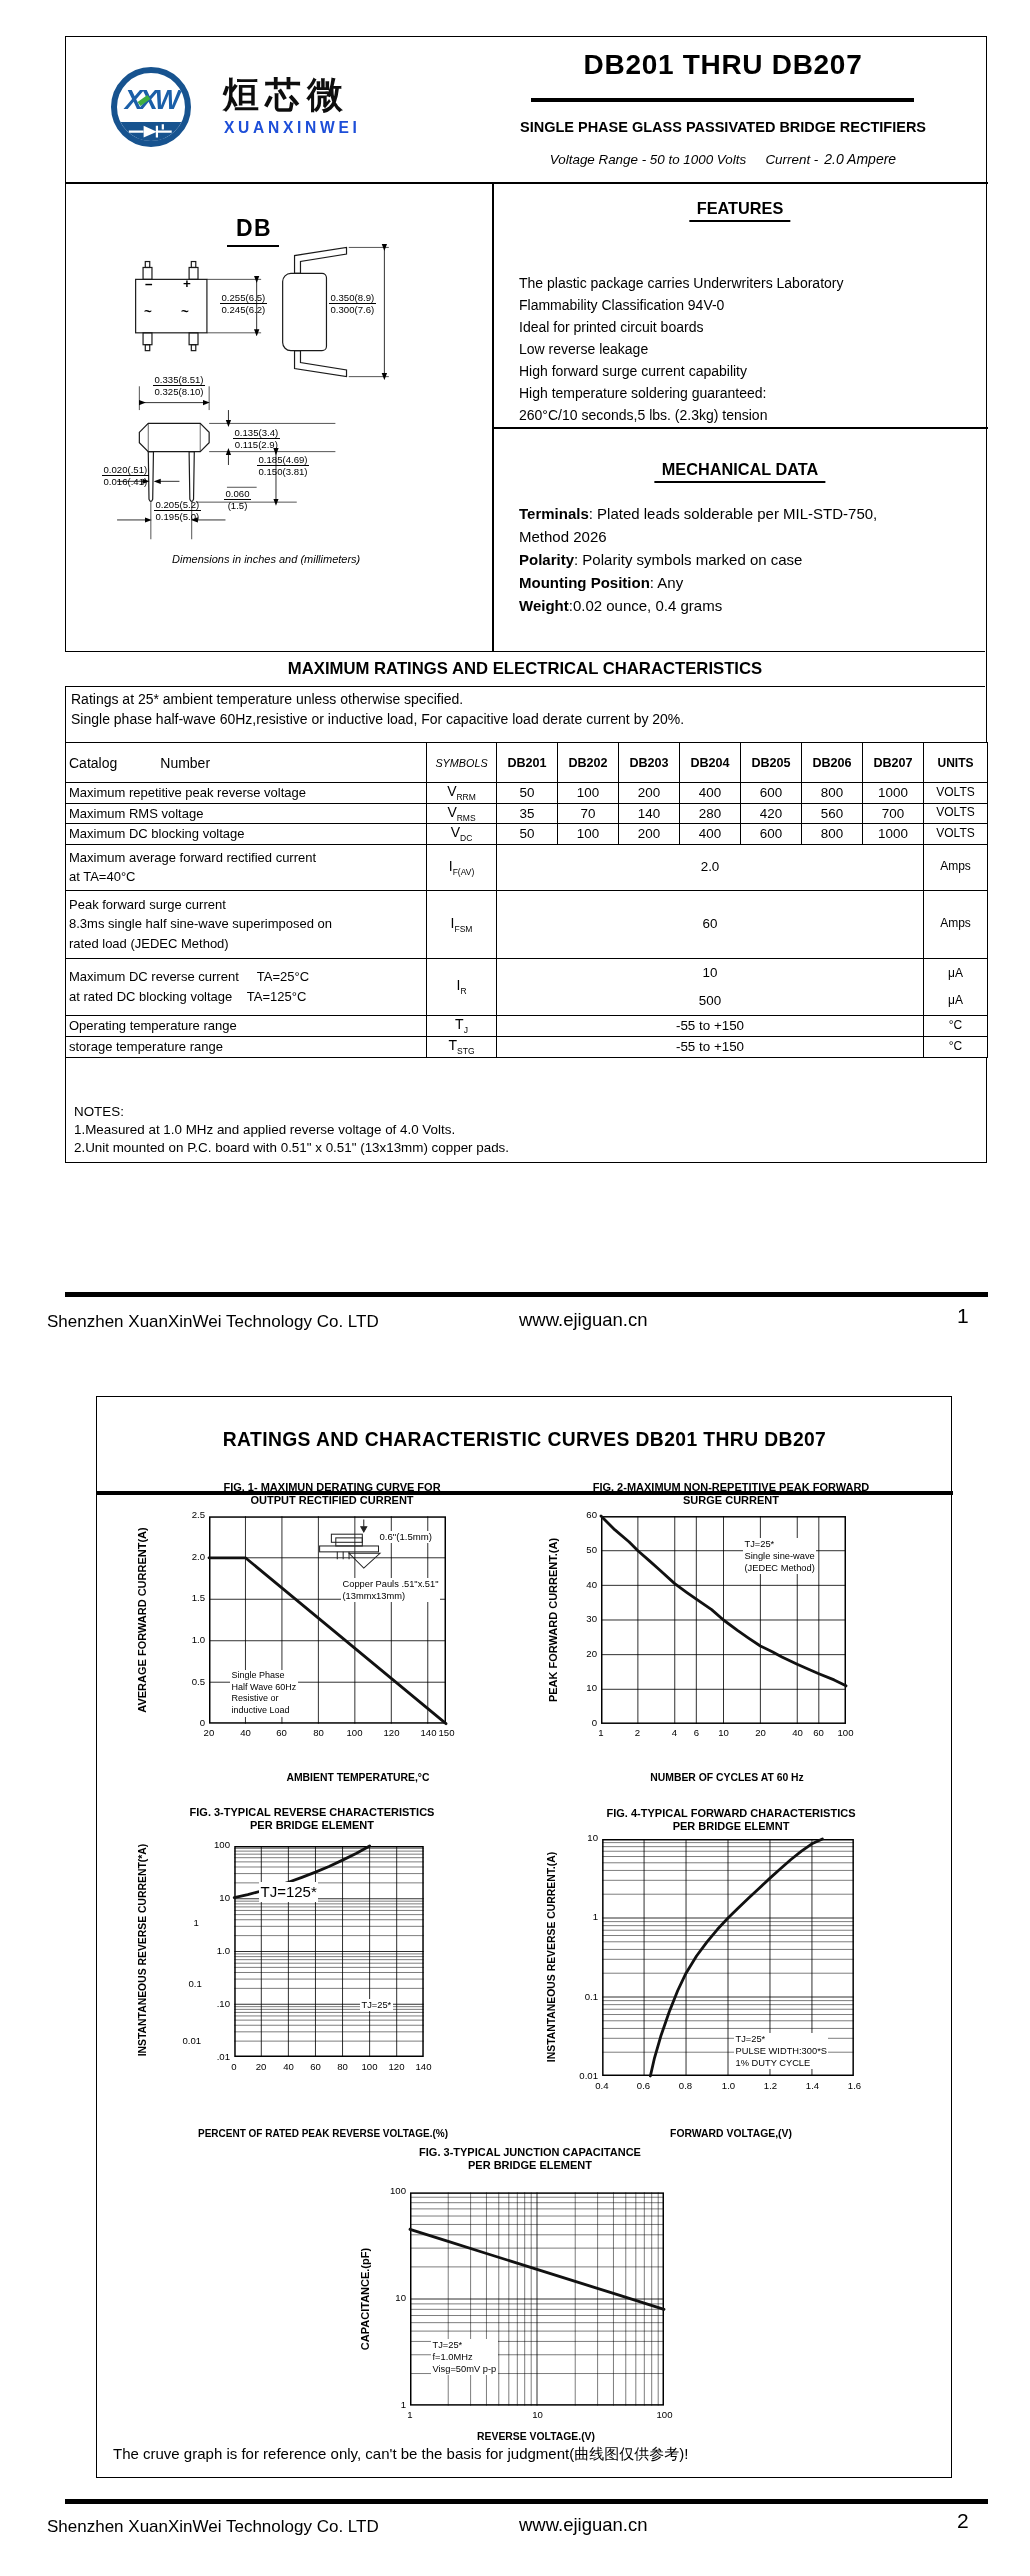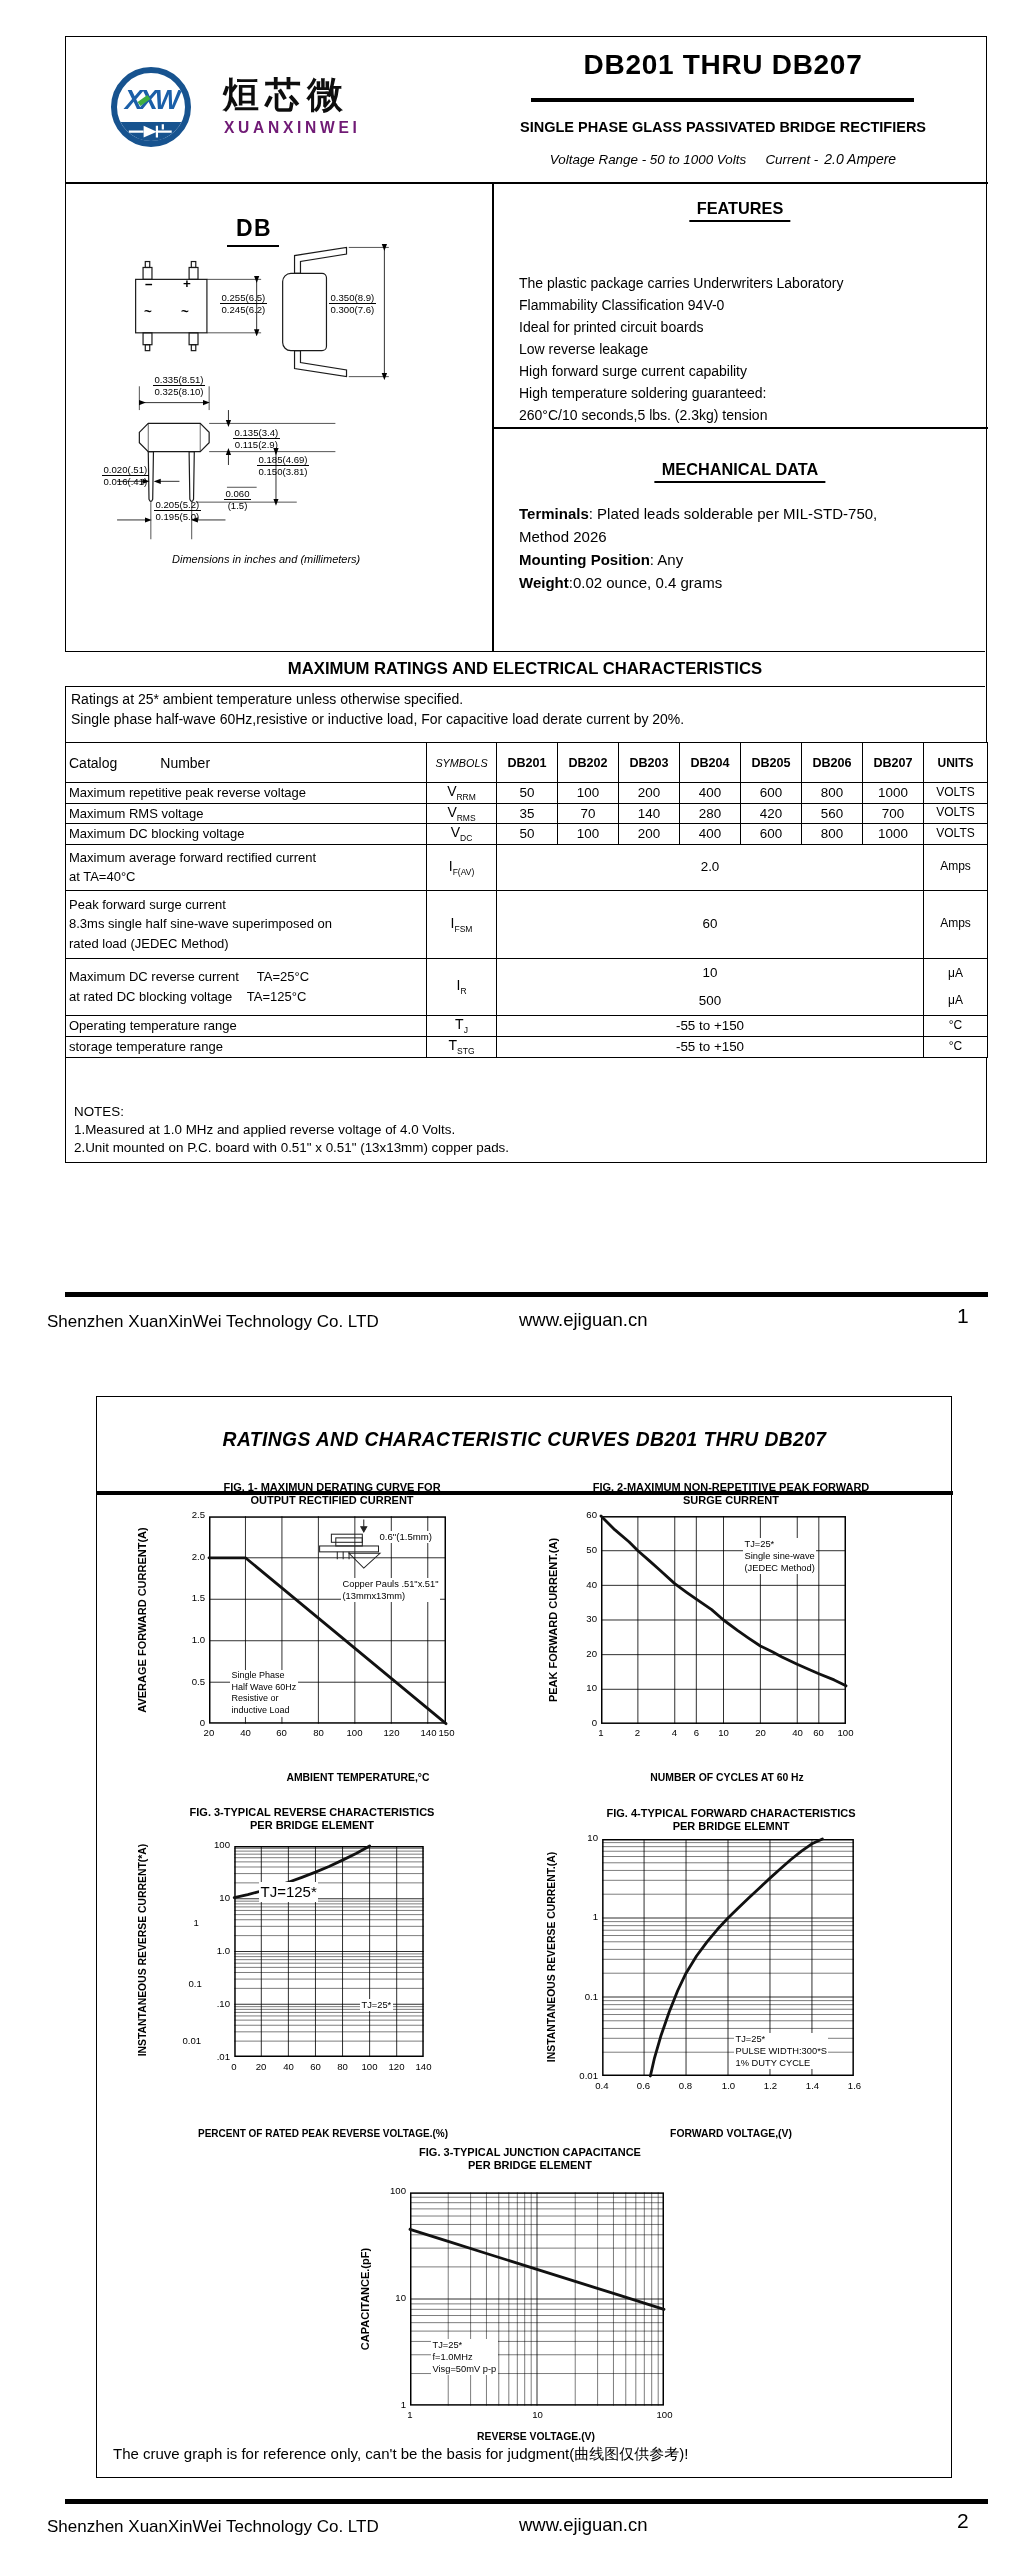--- a/index.html
+++ b/index.html
@@ -12,21 +12,21 @@
   .box{position:absolute;border:1.5px solid #000;background:#fff;}
   .hline{position:absolute;background:#000;}
   .vline{position:absolute;background:#000;}
 
   
   .logo-circle{position:absolute;left:111px;top:67px;width:68px;height:68px;border:6px solid #17538f;border-radius:50%;overflow:hidden;background:#fff;}
   .logo-xxw{position:absolute;left:0;top:12px;width:100%;text-align:center;font-weight:bold;font-style:italic;font-size:27px;letter-spacing:-3px;color:#1b5fa8;}
   .logo-accent{position:absolute;left:21px;top:25px;width:12px;height:5.2px;background:#3fae3f;transform:rotate(-35deg);}
   .logo-band{position:absolute;left:0;bottom:0;width:100%;height:19.3px;background:#17538f;}
   .logo-cn{position:absolute;left:223px;top:71px;font-size:36px;font-weight:bold;letter-spacing:6px;color:#0d0d0d;}
-  .logo-en{position:absolute;left:224px;top:119px;font-size:15.6px;font-weight:600;letter-spacing:3.7px;color:#701a75;}
+  .logo-en{position:absolute;left:224px;top:119px;font-size:15.6px;font-weight:600;letter-spacing:3.7px;color:#1d4ed8;}
   .doc-title{position:absolute;left:723px;top:49px;transform:translateX(-50%);font-size:28px;font-weight:bold;letter-spacing:0.7px;white-space:nowrap;}
   .title-bar{position:absolute;left:531px;top:98px;width:383px;height:3.7px;background:#000;}
   .doc-sub{position:absolute;left:723px;top:119px;transform:translateX(-50%);font-size:14.5px;font-weight:bold;white-space:nowrap;}
   .doc-volt{position:absolute;left:723px;top:151px;transform:translateX(-50%);font-size:13.4px;font-style:italic;white-space:nowrap;}
   .doc-volt .cur{margin-left:19.3px;}
   .doc-volt .amp{font-size:14px;margin-left:6px;}
 
   
   .dim{position:absolute;font-size:9.6px;text-align:center;line-height:11px;white-space:nowrap;}
   .dim .a{display:block;border-bottom:1px solid #000;padding:0 1.5px;}
@@ -60,21 +60,21 @@
   td.h-unit{text-align:center;font-weight:bold;font-size:12px;}
   .notes{position:absolute;left:74px;top:1103px;font-size:13.4px;line-height:18px;}
 
   
   .footbar{position:absolute;left:65px;width:923px;height:4.5px;background:#000;}
   .foot-co{position:absolute;left:47px;font-size:17px;}
   .foot-site{position:absolute;left:519px;font-size:18.5px;}
   .foot-page{position:absolute;left:957px;font-size:21px;}
 
   
-  .p2-head{position:absolute;left:96px;top:1429px;width:857px;text-align:center;font-size:19.3px;font-weight:bold;letter-spacing:0.4px;font-style:italic;}
+  .p2-head{position:absolute;left:96px;top:1429px;width:857px;text-align:center;font-size:19.3px;font-weight:bold;letter-spacing:0.4px;}
   .p2-headbar{position:absolute;left:96px;top:1491px;width:857px;height:3.7px;background:#000;}
   .chart-title{position:absolute;transform:translateX(-50%);font-size:11px;font-weight:bold;text-align:center;white-space:pre-line;line-height:13.4px;}
   .chart-ylab{position:absolute;transform:translate(-50%,-50%) rotate(-90deg);font-size:11px;font-weight:bold;white-space:nowrap;}
   .chart-xlab{position:absolute;transform:translateX(-50%);font-size:10.4px;font-weight:bold;white-space:nowrap;}
   .plot{position:absolute;}
   .plot svg{overflow:visible;display:block;}
   .tickx{position:absolute;width:25px;text-align:center;font-size:9.6px;}
   .ticky{position:absolute;width:33px;text-align:right;font-size:9.6px;}
   .anno{position:absolute;background:#fff;font-size:9.3px;line-height:1.3;white-space:pre-line;padding:0 1.5px;}
   .disclaimer{position:absolute;left:113px;top:2445px;font-size:15px;}
@@ -222,20 +222,21 @@
     <div>Low reverse leakage</div>
     <div>High forward surge current capability</div>
     <div>High temperature soldering guaranteed:</div>
     <div>260°C/10 seconds,5 lbs. (2.3kg) tension</div>
   </div>
 
 <div class="sec-head" style="left:740px;top:460px;">MECHANICAL DATA</div>
 <div class="mech-lines" id="mech-lines">
     <div><b>Terminals</b><span>: Plated leads solderable per MIL-STD-750,</span></div>
     <div><b></b><span> Method 2026</span></div>
+    <div><b>Polarity</b><span>: Polarity symbols marked on case</span></div>
     <div><b>Mounting Position</b><span>: Any</span></div>
     <div><b>Weight</b><span>:0.02 ounce, 0.4 grams</span></div>
   </div>
 
 <div class="band">MAXIMUM RATINGS AND ELECTRICAL CHARACTERISTICS</div>
 <div class="intro" style="left:71px;top:691px;">Ratings at 25* ambient temperature unless otherwise specified.</div>
 <div class="intro" style="left:71px;top:711px;">Single phase half-wave 60Hz,resistive or inductive load, For capacitive load derate current by 20%.</div>
 
 <table class="ratings" id="ratings-table">
     <colgroup>

